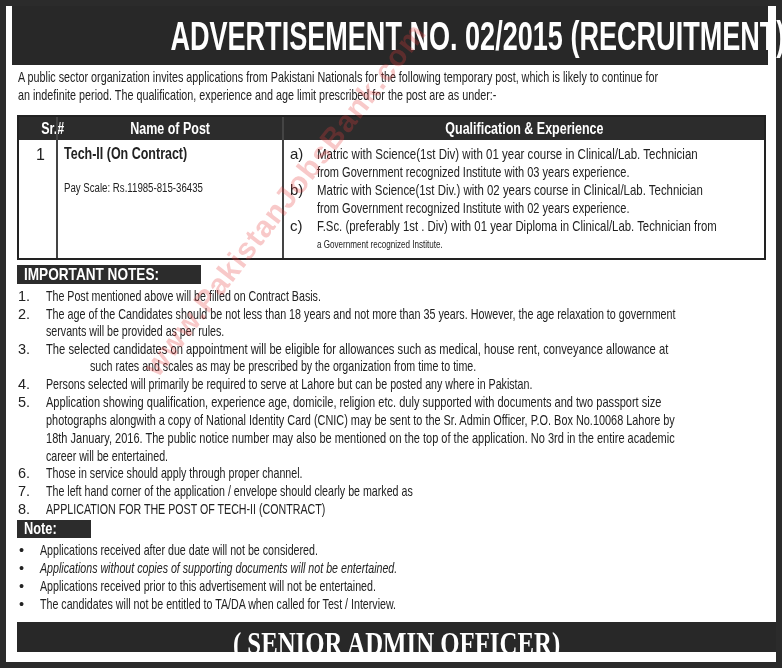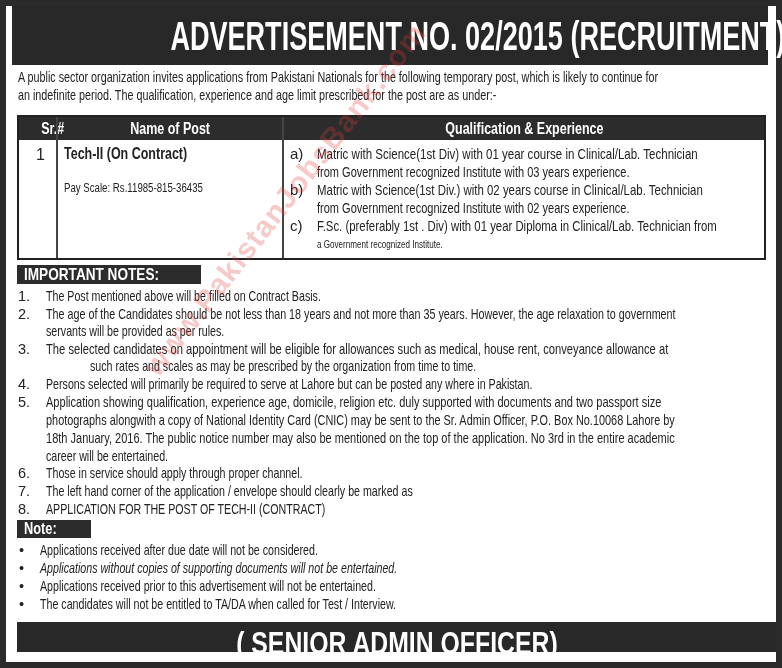--- a/index.html
+++ b/index.html
@@ -30,21 +30,21 @@
   .th { position: absolute; top: 0; height: 23px; color: #fff; font-weight: bold; font-size: 16px; line-height: 23px; text-align: center; white-space: nowrap; }
   .th .inner { display: inline-block; transform: scaleX(0.78); transform-origin: center center; }
   .vline { position: absolute; top: 0; width: 1.5px; height: 141px; background: #333; }
 
   .cell-text { position: absolute; white-space: nowrap; color: #222; }
 
   
   .label-box { position: absolute; background: #2c2c2c; color: #fff; font-weight: bold; }
   .label-box .inner { display: inline-block; transform-origin: left center; white-space: nowrap; }
 
-  #footer-bar { position: absolute; left: 17px; top: 622px; width: 759px; height: 30px; }
+  #footer-bar { position: absolute; left: 17px; top: 622px; width: 759px; height: 30px; font-family: Liberation Serif, serif; }
   #footer-text { position: absolute; left: 0; top: 2px; width: 759px; text-align: center; font-weight: bold; font-size: 31px; line-height: 40px; white-space: nowrap; }
 
   #watermark {
     position: absolute; left: 150px; top: 355px; font-size: 30px; font-weight: bold; color: rgba(230, 60, 60, 0.28);
     transform: rotate(-52deg); transform-origin: left center; white-space: nowrap; letter-spacing: 1px; pointer-events: none;
     font-family: "Liberation Sans", sans-serif;
   }
 </style>
 </head>
 <body>

